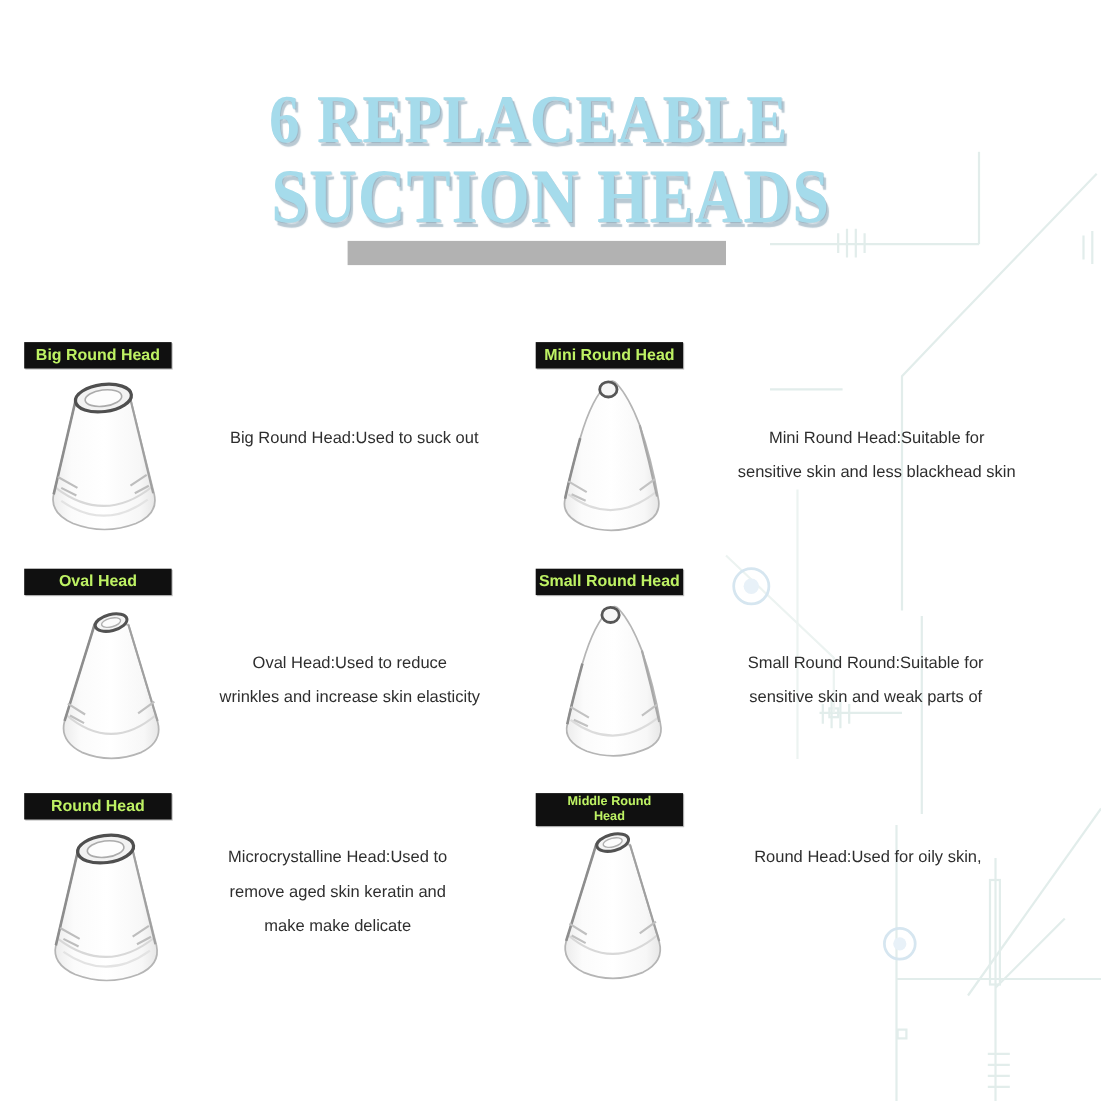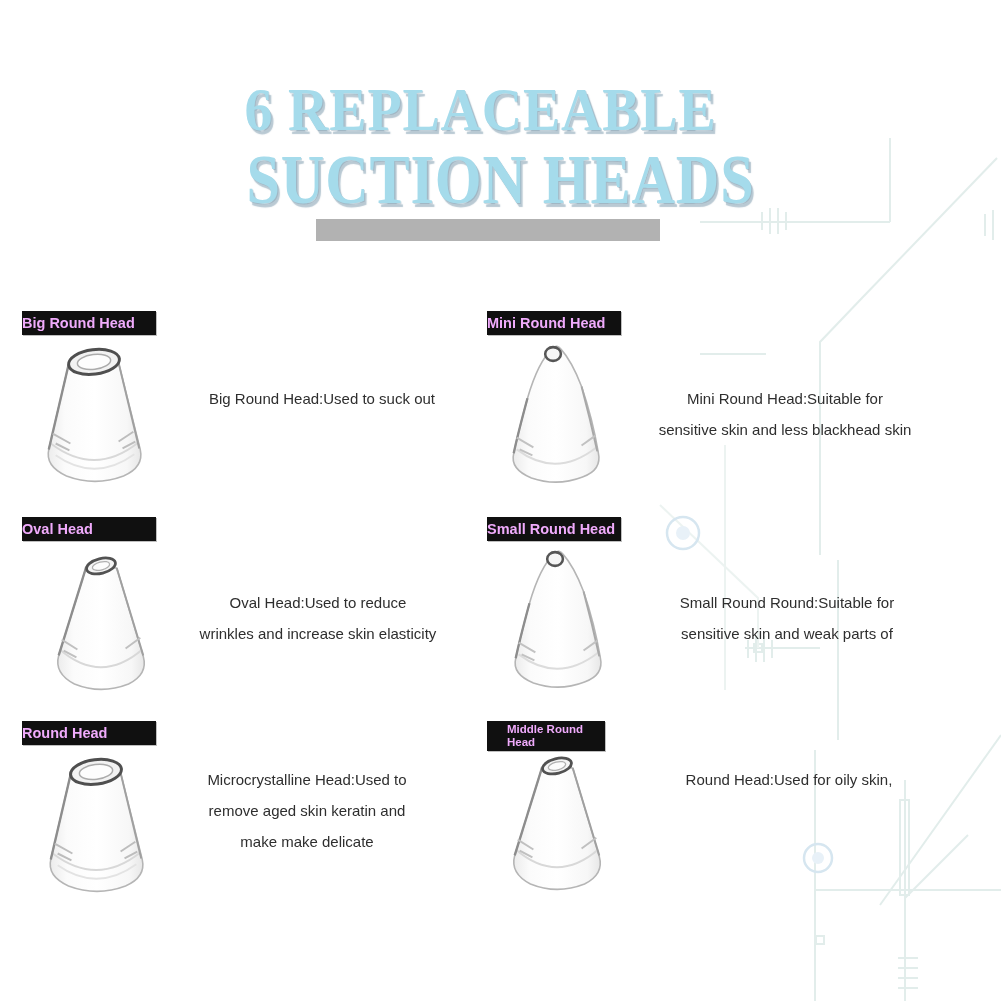--- a/index.html
+++ b/index.html
@@ -20,36 +20,36 @@
   
   .item{position:absolute;}
   .it1{left:20px;top:311px;width:470px;height:195px;}
   .it2{left:485px;top:311px;width:516px;height:195px;}
   .it3{left:20px;top:517px;width:470px;height:200px;}
   .it4{left:485px;top:517px;width:516px;height:200px;}
   .it5{left:20px;top:721px;width:470px;height:200px;}
   .it6{left:485px;top:721px;width:516px;height:200px;}
   .badge{
     position:absolute;left:2px;top:0;width:134px;height:24px;
-    background:#101010;color:#f0abfc;font-weight:700;font-size:14.5px;
-    line-height:24px;box-shadow:1px 1px 0 rgba(0,0,0,.25);
+    background:#101010;color:#bef264;font-weight:700;font-size:14.5px;
+    line-height:24px;text-align:center;box-shadow:1px 1px 0 rgba(0,0,0,.25);
   }
-  .it6 .badge{height:28px;font-size:11.5px;line-height:13px;padding:2px 4px 0 20px;
+  .it6 .badge{height:28px;font-size:11.5px;line-height:13px;padding:2px 20px 0 20px;
     width:94px;box-sizing:content-box;}
   .head{position:absolute;width:118px;height:152px;}
   .it1 .head{left:16px;top:27px;}
   .it2 .head{left:12px;top:27px;}
   .it3 .head{left:22px;top:29px;}
   .it4 .head{left:14px;top:26px;}
   .it5 .head{left:18px;top:27px;}
   .it6 .head{left:13px;top:25px;}
   .desc{position:absolute;color:#2e2e2e;font-size:15px;line-height:31px;text-align:center;}
   .desc div{white-space:nowrap;}
   .it1 .desc{left:116px;top:72px;width:372px;}
-  .it2 .desc{left:108px;top:72px;width:384px;text-align:center;}
+  .it2 .desc{left:120px;top:72px;width:384px;text-align:center;}
   .it3 .desc{left:106px;top:70px;width:384px;}
   .it4 .desc{left:110px;top:70px;width:384px;}
   .it5 .desc{left:95px;top:43px;width:384px;}
   .it6 .desc{left:112px;top:43px;width:384px;}
   .hidden-defs{position:absolute;width:0;height:0;overflow:hidden;}
 </style>
 </head>
 <body>
 
 <div id="stage">

